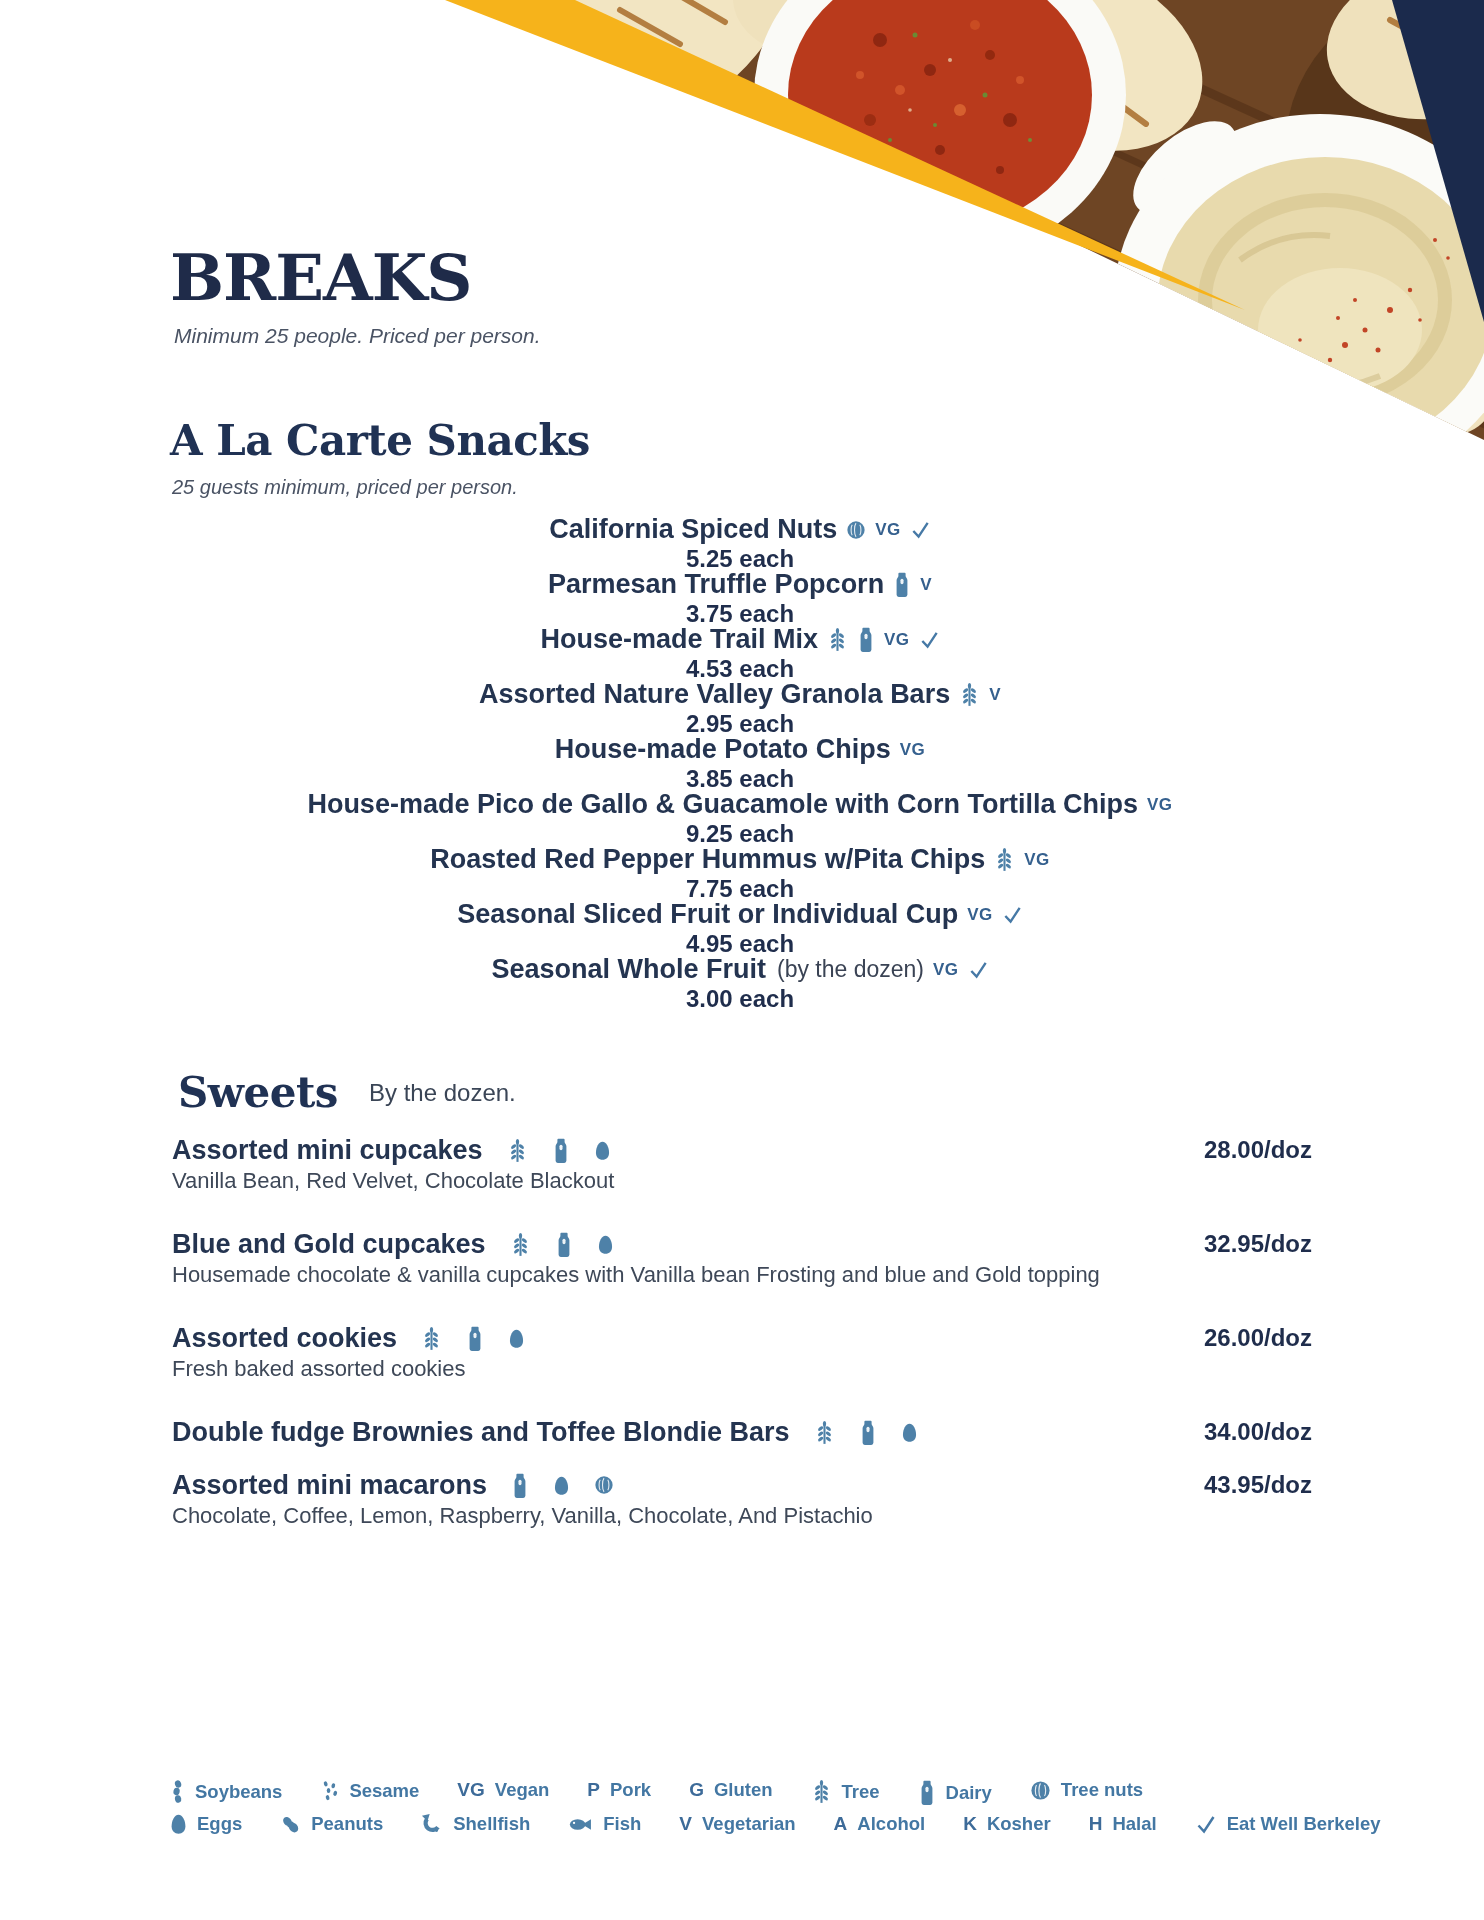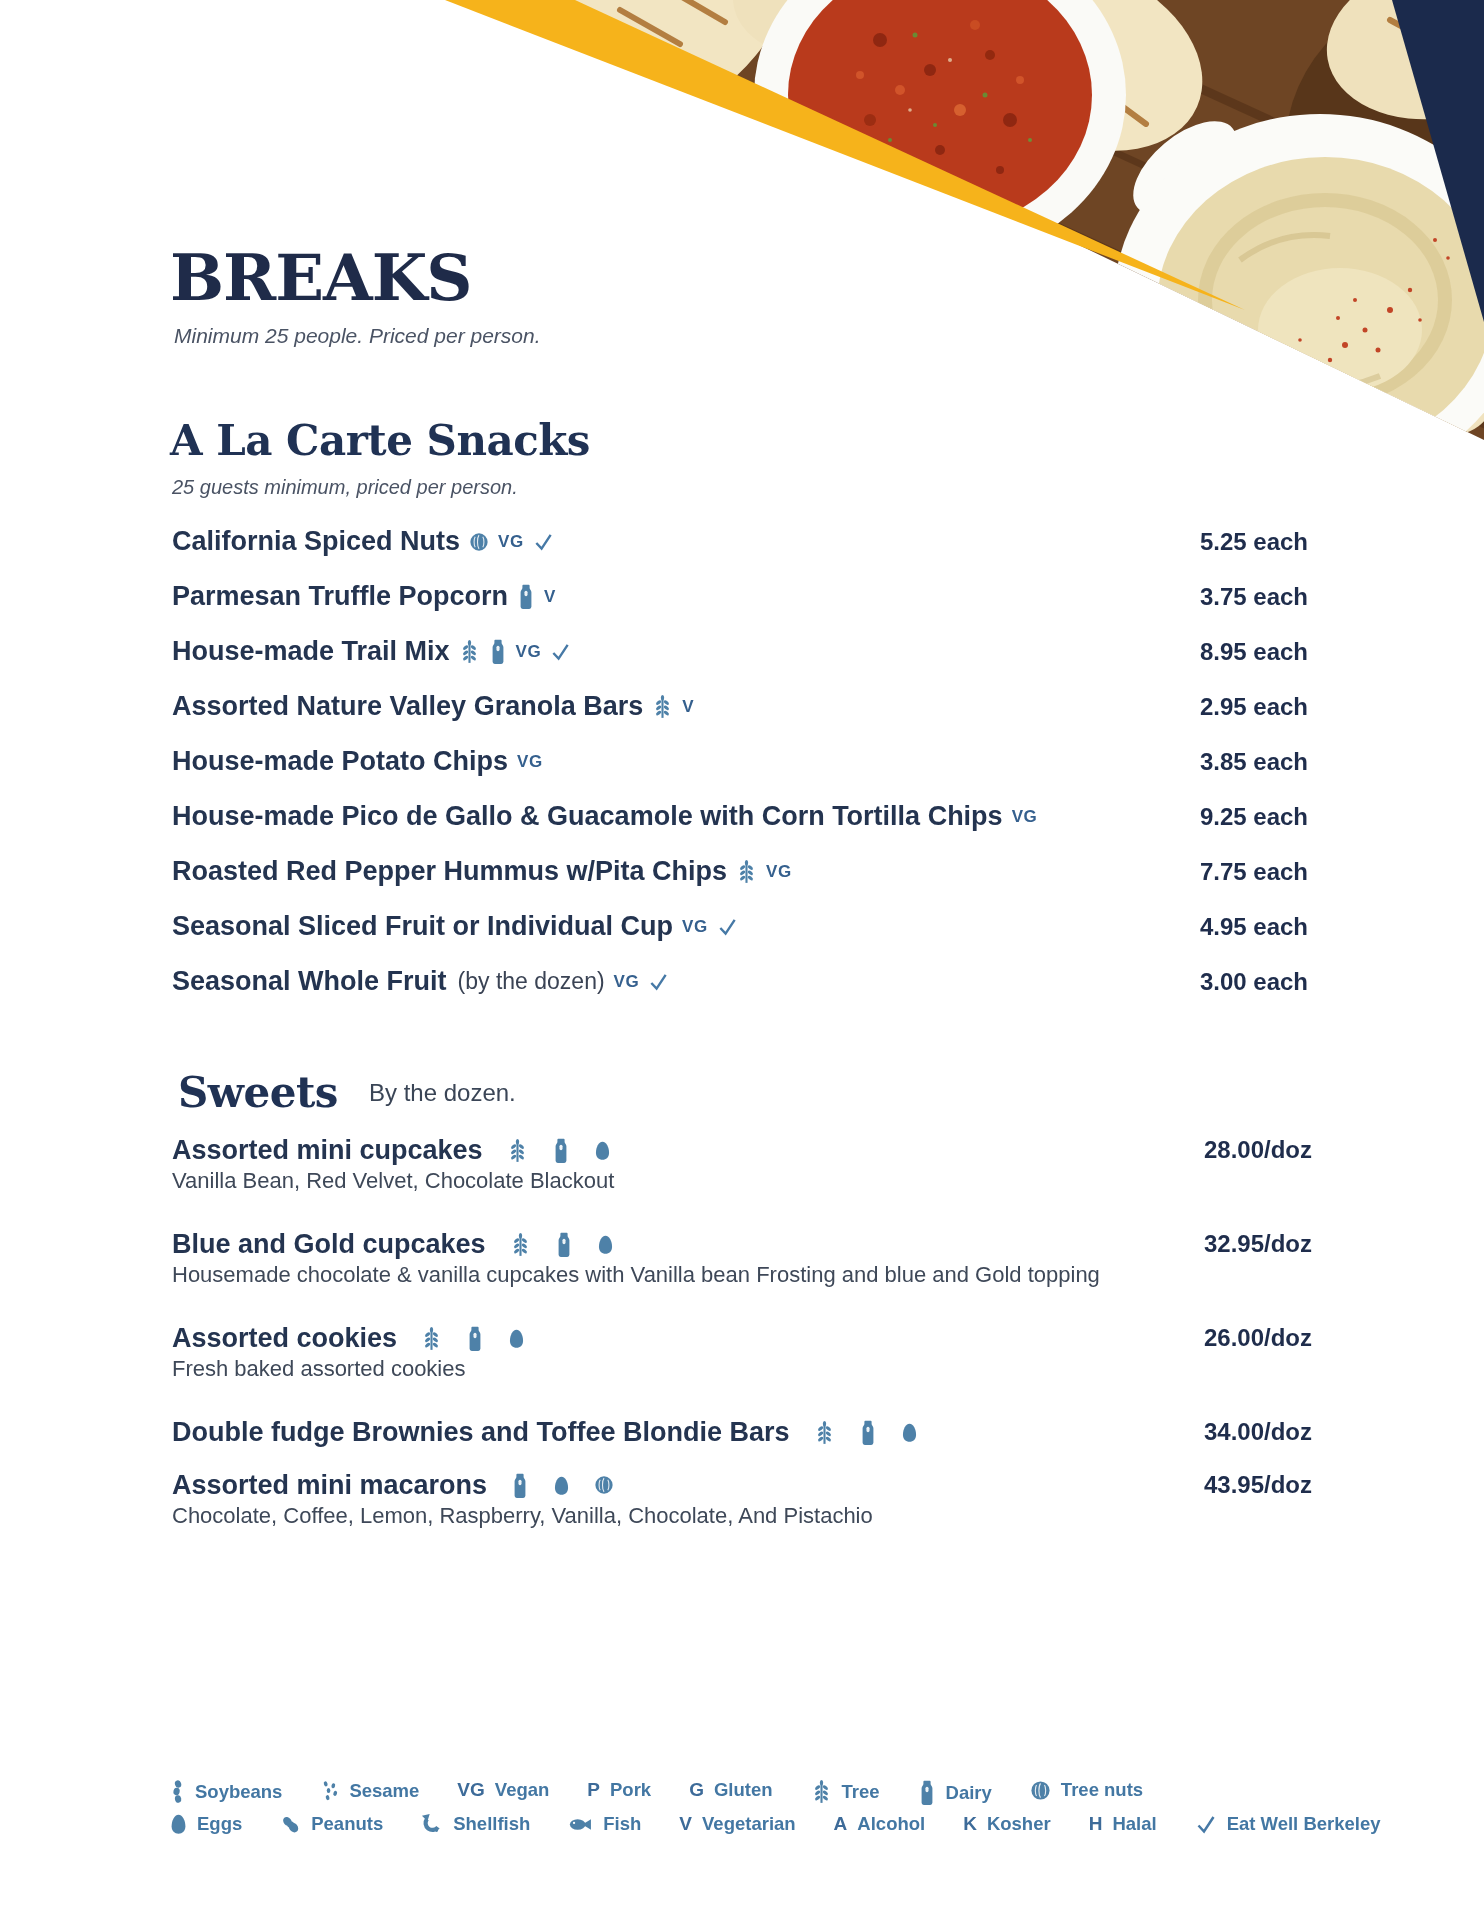--- a/index.html
+++ b/index.html
@@ -21,21 +21,21 @@
   .sec-head{
     position:absolute;line-height:1;font-family:"DejaVu Serif",serif;
     font-weight:bold;font-size:42px;color:#203254;letter-spacing:-0.5px;
   }
   .snacks-head{left:170px;top:420px;}
   .snacks-sub{
     position:absolute;left:172px;top:476px;font-style:italic;
     font-size:20px;color:#4A5364;
   }
   .snacks-list{position:absolute;left:172px;top:514px;width:1136px;}
-  .mrow{display:flex;justify-content:space-between;align-items:center;height:55px;}
+  .mrow{display:flex;justify-content:space-between;align-items:center;height:55px;flex-direction:column;}
   .mname{
     display:flex;align-items:center;gap:9px;white-space:nowrap;
     font-size:27px;font-weight:bold;color:#243450;
   }
   .msuffix{font-weight:normal;font-size:23px;color:#3A4354;margin-left:2px;}
   .mprice{font-size:24px;font-weight:bold;color:#1F2D4C;text-align:right;}
   .sweets-headrow{
     position:absolute;left:178px;top:1072px;display:flex;align-items:center;gap:31px;
   }
   .sweets-head{position:static;}
@@ -258,21 +258,21 @@
           <use href="#i-wheat"></use>
         </svg>
       <svg class="ic" width="18" height="27">
           <use href="#i-dairy"></use>
         </svg>
       <span class="sym">VG</span>
       <svg class="ic" width="21" height="21">
           <use href="#i-check"></use>
         </svg>
     </div>
-    <div class="mprice">8.95 each</div>
+    <div class="mprice">4.53 each</div>
   </div>
   <div class="mrow">
     <div class="mname">
       <span>Assorted Nature Valley Granola Bars</span>
       <svg class="ic" width="21" height="25">
           <use href="#i-wheat"></use>
         </svg>
       <span class="sym">V</span>
     </div>
     <div class="mprice">2.95 each</div>

